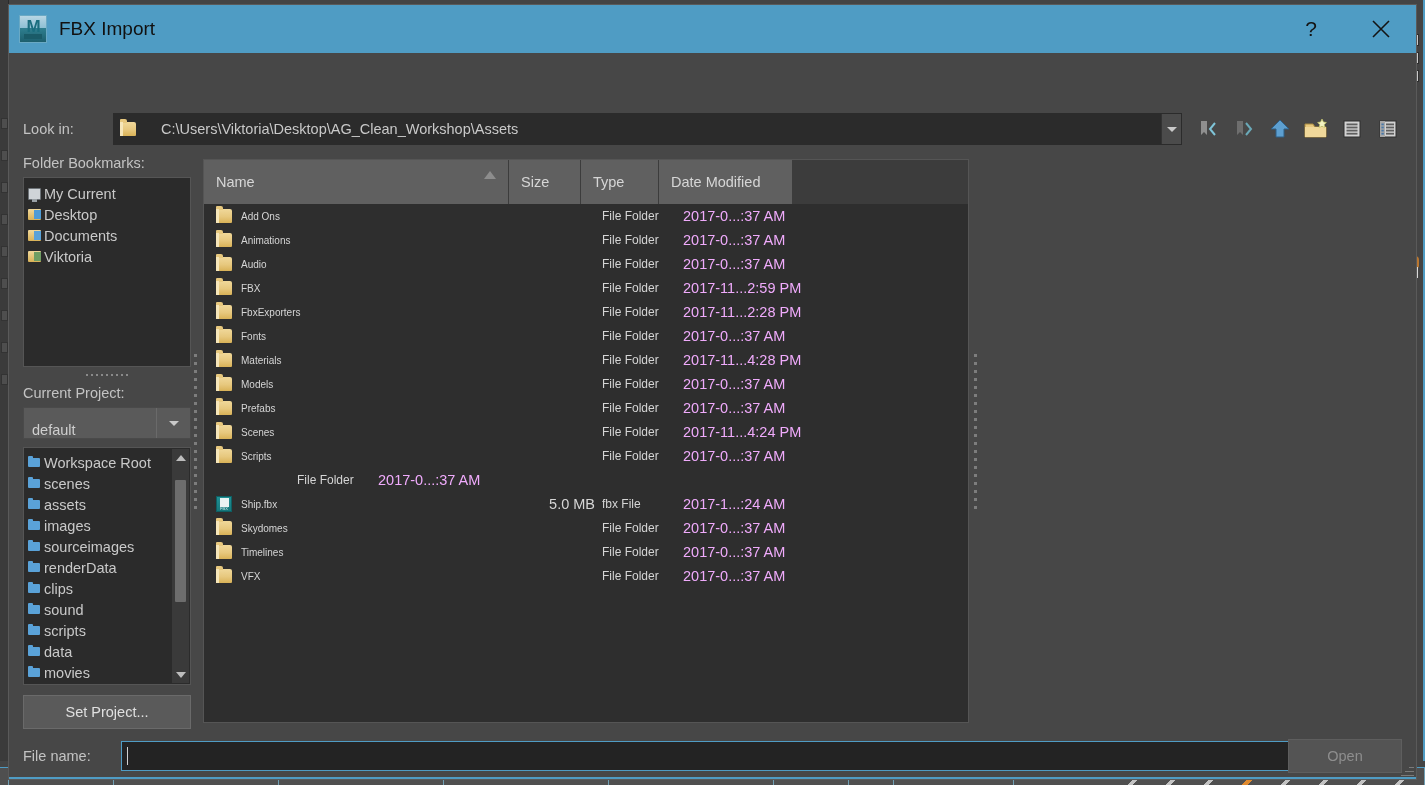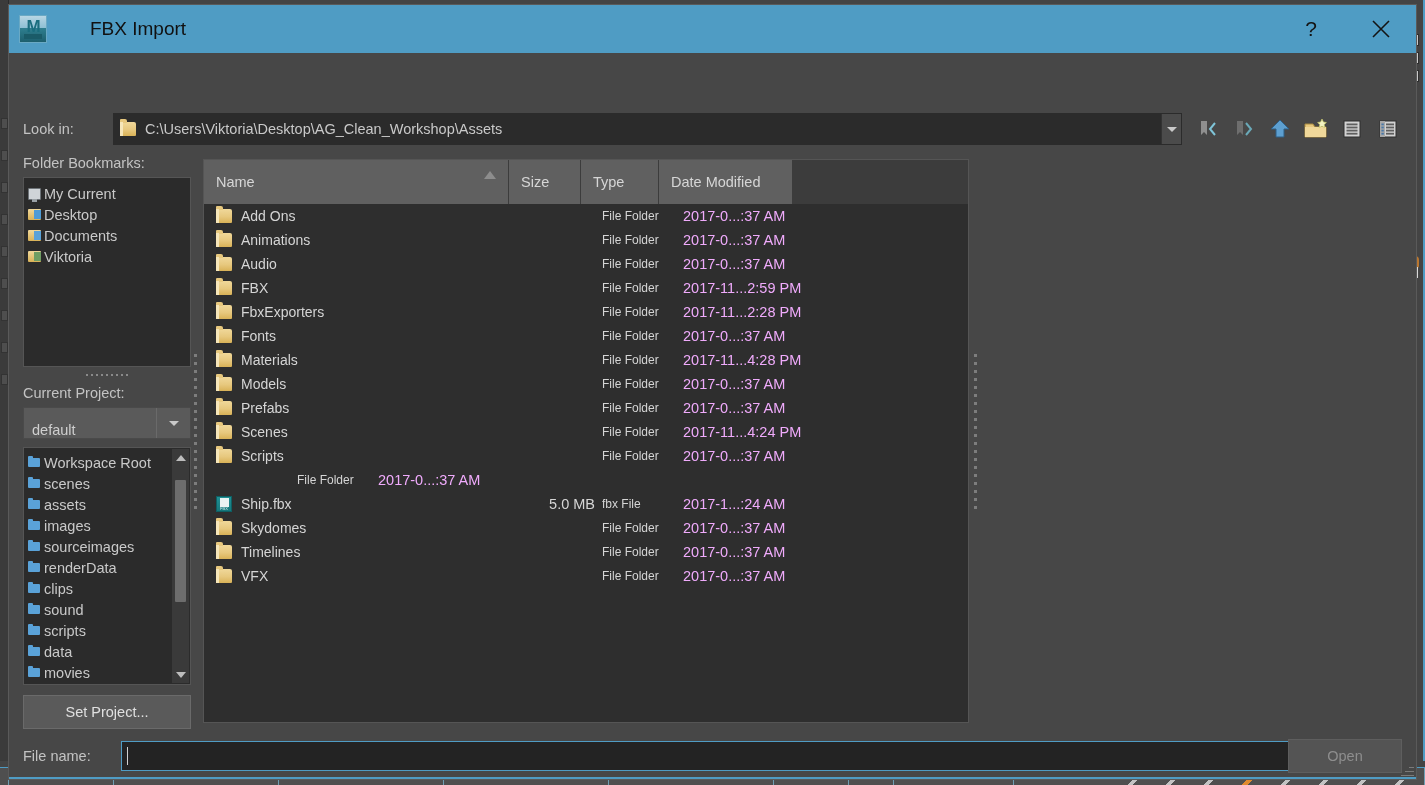--- a/index.html
+++ b/index.html
@@ -66,21 +66,20 @@
     width: 1409px; height: 776px;
     background: #474747;
     border: 1px solid #5a5a5a;
     display: flex; flex-direction: column;
   }
   #titlebar {
     height: 48px; flex: 0 0 48px;
     background: #4f9cc4;
     display: flex; align-items: center;
     padding: 0 0 0 10px;
-    gap: 31px;
   }
   #maya-logo {
     width: 28px; height: 28px; flex: 0 0 28px;
     background: linear-gradient(180deg, #b8d6e4 0%, #8ec0d4 45%, #2e7e8e 48%, #1d5f6e 100%);
     border: 1px solid #6aa9c4;
     position: relative;
   }
   #maya-logo::before {
     content: "M"; position: absolute; left: 0; right: 0; top: 1px;
     text-align: center; font: bold 17px "Liberation Sans", sans-serif;
@@ -120,21 +119,21 @@
     border-radius: 1px 2px 1px 1px;
   }
   .folder-ico::before {
     content:""; position:absolute; left:0; top:-3px; width:7px; height:4px;
     background:#e7c87e; border-radius:1px 2px 0 0;
   }
   .folder-ico::after {
     content:""; position:absolute; left:0; top:0; width:3px; height:14px;
     background:#f6e6b9;
   }
-  #lookin-path { margin-left: 9px; color: #c9c9c9; font-size: 14.5px; white-space: nowrap; }
+  #lookin-path { margin-left: 25px; color: #c9c9c9; font-size: 14.5px; white-space: nowrap; }
   #lookin-arrow {
     position: absolute; right: 0; top: 0; width: 20px; height: 30px;
     background: #4b4b4b; border-left: 1px solid #333;
     display: flex; align-items: center; justify-content: center;
   }
   .caret-down {
     width: 0; height: 0; border-left: 5px solid transparent; border-right: 5px solid transparent;
     border-top: 5px solid #c9c9c9;
   }
 
@@ -230,21 +229,21 @@
   .fl-th.name { width: 305px; }
   .fl-th.size { width: 72px; }
   .fl-th.type { width: 78px; }
   .fl-th.date { width: 134px; }
   .sort-tri {
     position: absolute; right: 12px; top: 11px;
     width:0;height:0;border-left:6px solid transparent;border-right:6px solid transparent;border-bottom:8px solid #8d8d8d;
   }
   .fl-row { display: flex; height: 24px; align-items: center; }
   .fl-name { width: 305px; display: flex; align-items: center; padding-left: 12px; }
-  .fl-name .lbl { color: #d5d5d5; font-size: 14px; margin-left: 9px; }
+  .fl-name .lbl { color: #d5d5d5; font-size: 10px; margin-left: 9px; }
   .fl-size { width: 90px; color: #d5d5d5; font-size: 14.5px; text-align: right; padding-right: 4px; }
   .fl-type { width: 78px; color: #d5d5d5; font-size: 12px; padding-left: 3px; }
   .fl-date { color: #f0abfc; font-size: 14.5px; padding-left: 6px; }
   .fbx-ico {
     width: 16px; height: 16px; flex: 0 0 16px; position: relative;
     background: linear-gradient(180deg,#1f8f93 0%,#16787c 100%);
     border: 1px solid #0e5f63;
   }
   .fbx-ico::before {
     content:""; position:absolute; left:3px; top:1px; width:9px; height:9px;

